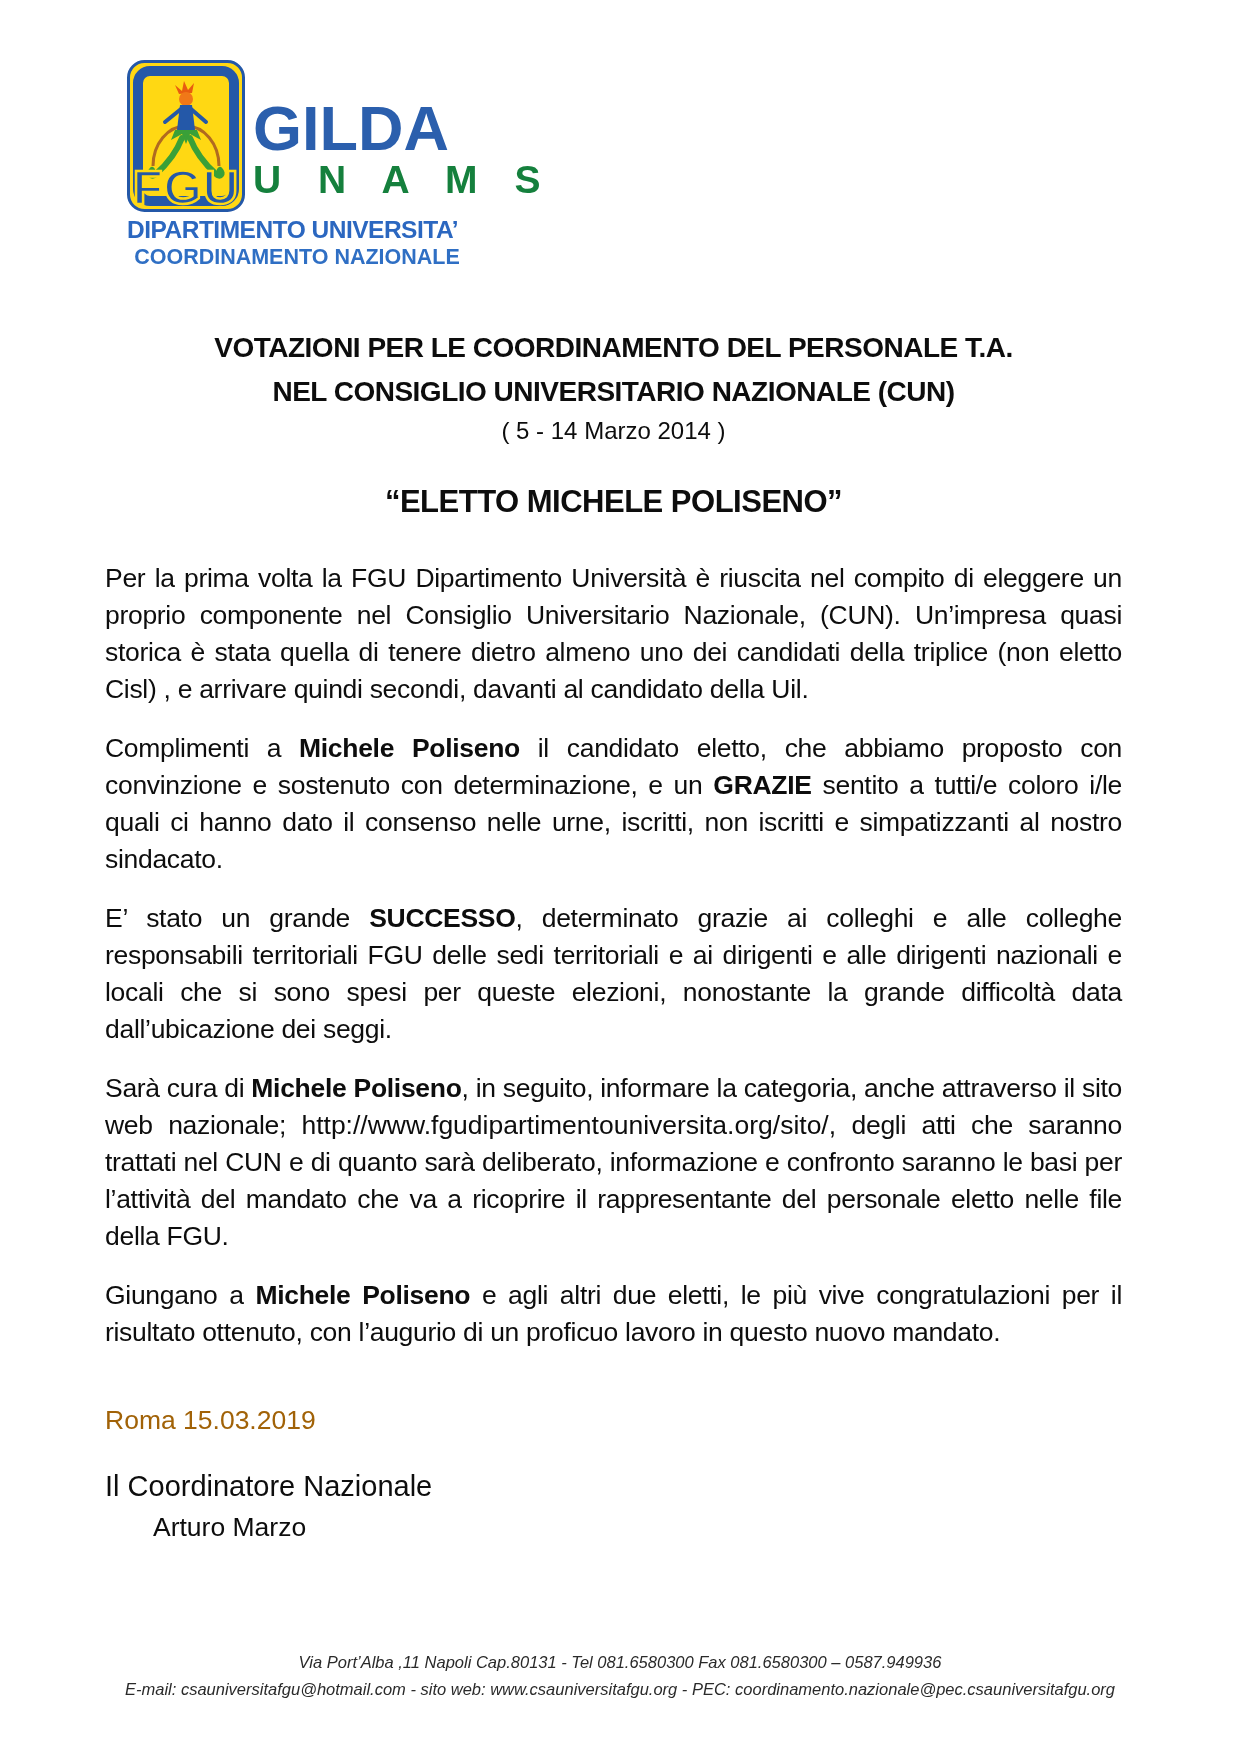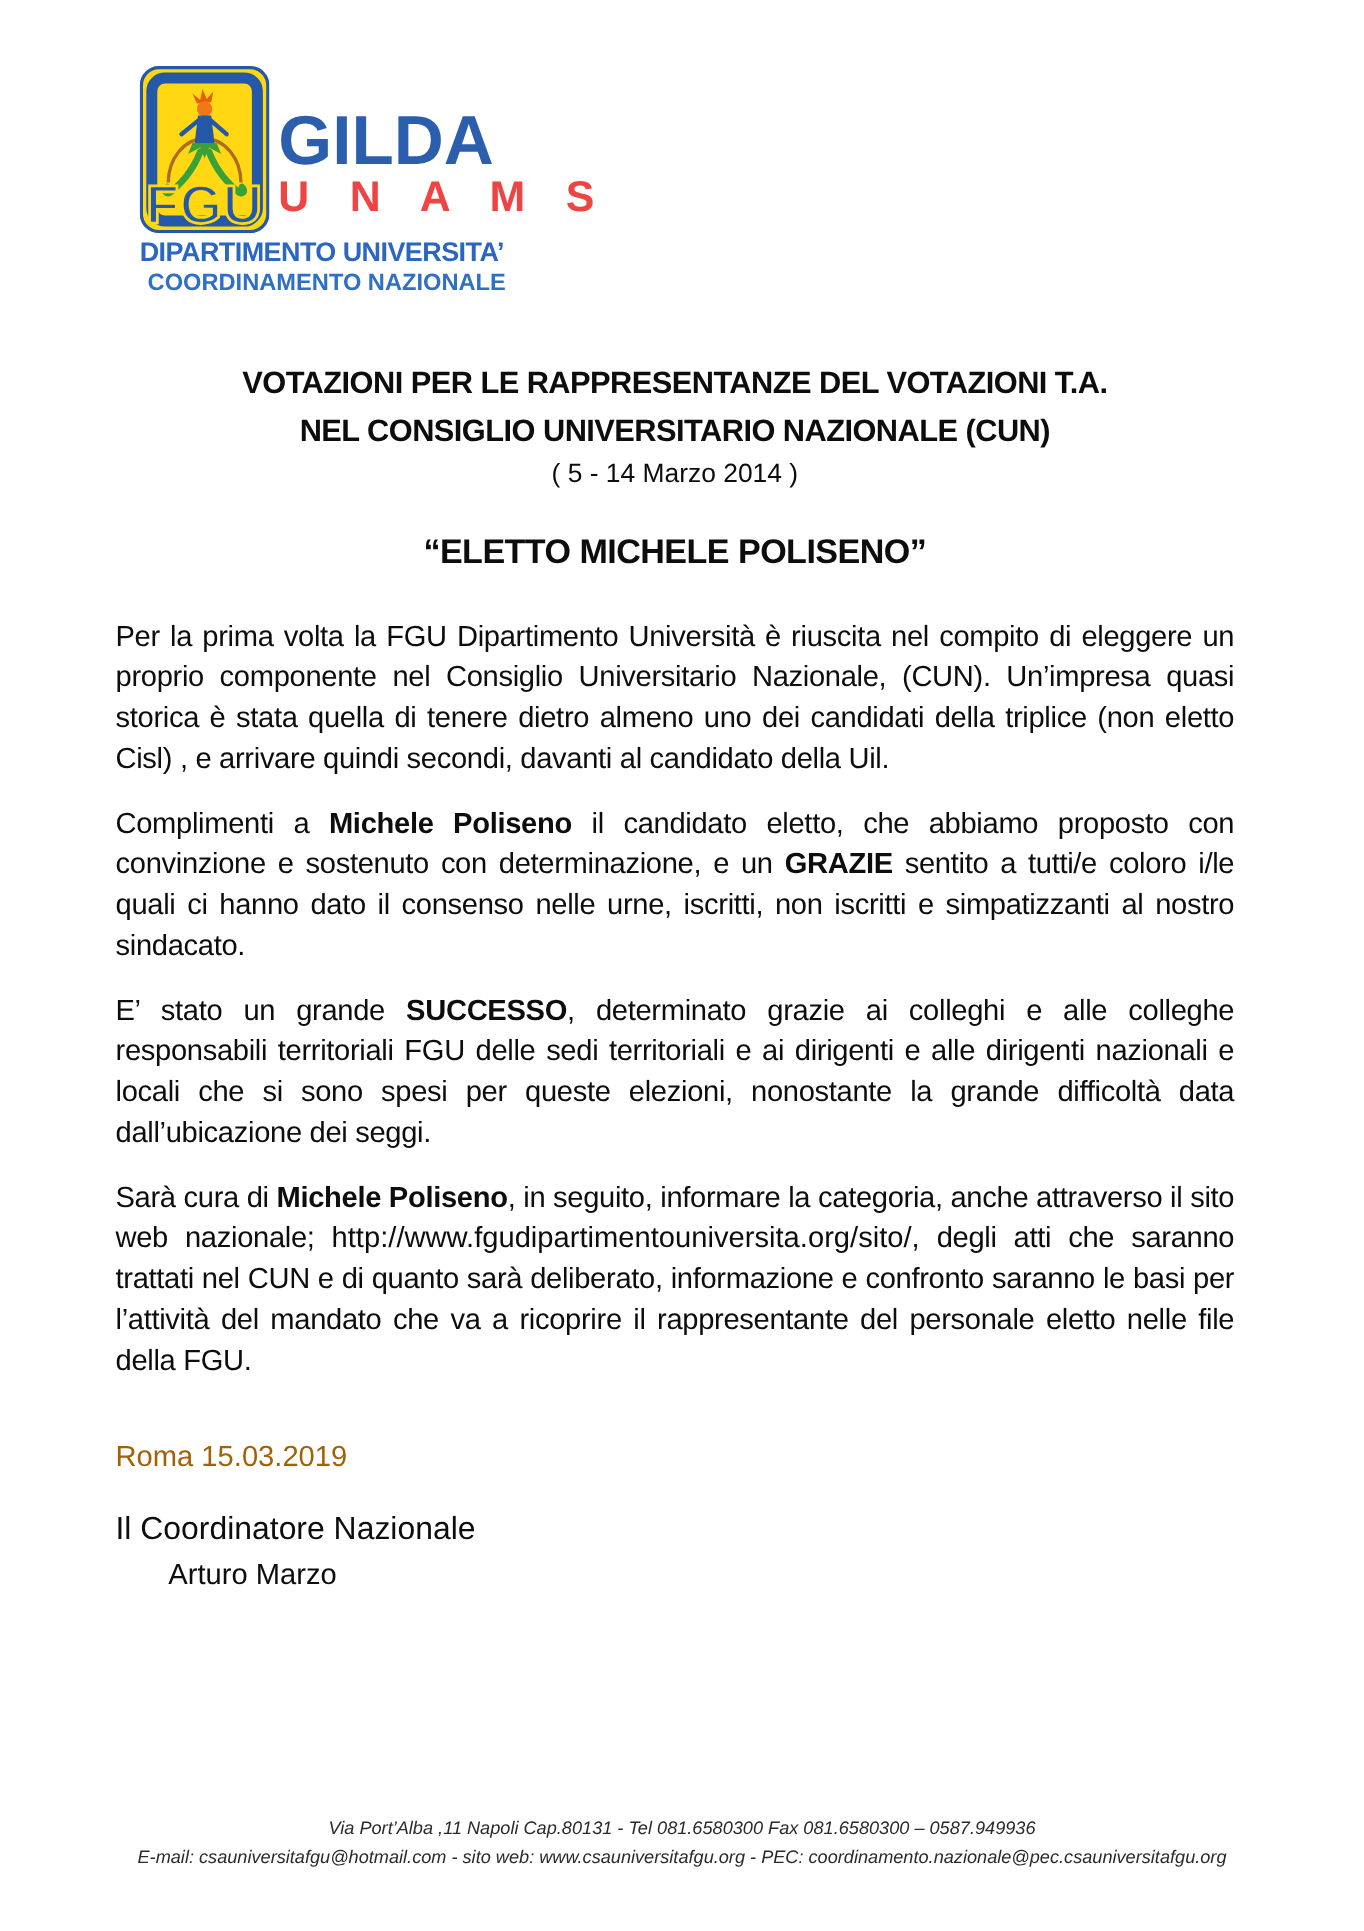--- a/index.html
+++ b/index.html
@@ -30,21 +30,21 @@
     -webkit-text-stroke: 2.5px #ffd813;
     text-shadow: 0 0 1px #ffd813;
     line-height: 1;
   }
   .brand-col { margin-left: 8px; padding-top: 40px; }
   .brand-main {
     font-size: 63px; font-weight: bold; color: #2b5fad;
     line-height: 0.92; letter-spacing: 0px;
   }
   .brand-sub {
-    font-size: 39px; font-weight: bold; color: #ef4444;
+    font-size: 39px; font-weight: bold; color: #15803d;
     letter-spacing: 13px; line-height: 1.05; margin-top: 2px; white-space: nowrap;
   }
   .dept-line {
     margin-top: 4px; font-size: 24.5px; font-weight: bold; color: #2b67c0;
     letter-spacing: -0.5px; white-space: nowrap;
   }
   .coord-line {
     margin-top: 1px; font-size: 21.5px; font-weight: bold; color: #2f6fc4;
     letter-spacing: 0px; text-align: center; width: 340px; white-space: nowrap;
   }
@@ -108,35 +108,36 @@
       <div class="brand-col">
         <div class="brand-main">GILDA</div>
         <div class="brand-sub">U N A M S</div>
       </div>
     </div>
     <div class="dept-line">DIPARTIMENTO UNIVERSITA’</div>
     <div class="coord-line">COORDINAMENTO  NAZIONALE</div>
   </div>
 
   <div class="title-block">
-    <div class="title-line">VOTAZIONI PER LE RAPPRESENTANZE DEL VOTAZIONI T.A.</div>
+    <div class="title-line">VOTAZIONI PER LE COORDINAMENTO DEL PERSONALE T.A.</div>
     <div class="title-line">NEL CONSIGLIO UNIVERSITARIO NAZIONALE  (CUN)</div>
     <div class="date-line">( 5 - 14 Marzo 2014 )</div>
     <div class="subtitle">“ELETTO MICHELE POLISENO”</div>
   </div>
 
   <div class="body-text">
     <p><span>Per la prima volta la FGU Dipartimento Università è riuscita nel compito di eleggere un proprio componente nel Consiglio Universitario Nazionale, (CUN). Un’impresa quasi storica è stata quella di tenere dietro almeno uno dei candidati della triplice (non eletto Cisl) , e arrivare quindi secondi, davanti al candidato della Uil.</span></p>
 
     <p><span>Complimenti a </span><span class="bold">Michele Poliseno</span><span> il candidato eletto, che abbiamo proposto con convinzione e sostenuto con determinazione, e un </span><span class="bold">GRAZIE</span><span> sentito a tutti/e coloro i/le quali ci hanno dato il consenso nelle urne, iscritti, non iscritti e simpatizzanti al nostro sindacato.</span></p>
 
     <p><span>E’ stato un grande </span><span class="bold">SUCCESSO</span><span>, determinato grazie ai colleghi e alle colleghe responsabili territoriali FGU delle sedi territoriali e ai dirigenti e alle dirigenti nazionali e locali che si sono spesi per queste elezioni, nonostante la grande difficoltà data dall’ubicazione dei seggi.</span></p>
 
     <p><span>Sarà cura di </span><span class="bold">Michele Poliseno</span><span>, in seguito, informare la categoria, anche attraverso il sito web nazionale; </span><span class="url-text">http://www.fgudipartimentouniversita.org/sito/,</span><span> degli atti che saranno trattati nel CUN e di quanto sarà deliberato, informazione e confronto saranno le basi per l’attività del mandato che va a ricoprire il rappresentante del personale eletto nelle file della FGU.</span></p>
 
+    <p><span>Giungano a </span><span class="bold">Michele Poliseno</span><span> e agli altri due eletti, le più vive congratulazioni per il risultato ottenuto, con l’augurio di un proficuo lavoro in questo nuovo mandato.</span></p>
   </div>
 
   <div class="place-date">Roma 15.03.2019</div>
   <div class="sig-role">Il Coordinatore Nazionale</div>
   <div class="sig-name">Arturo Marzo</div>
 
   <div class="doc-footer">
     <div>Via Port’Alba ,11  Napoli  Cap.80131 - Tel 081.6580300 Fax 081.6580300 – 0587.949936</div>
     <div>E-mail: csauniversitafgu@hotmail.com  -  sito web: www.csauniversitafgu.org  - PEC: coordinamento.nazionale@pec.csauniversitafgu.org</div>
   </div>

